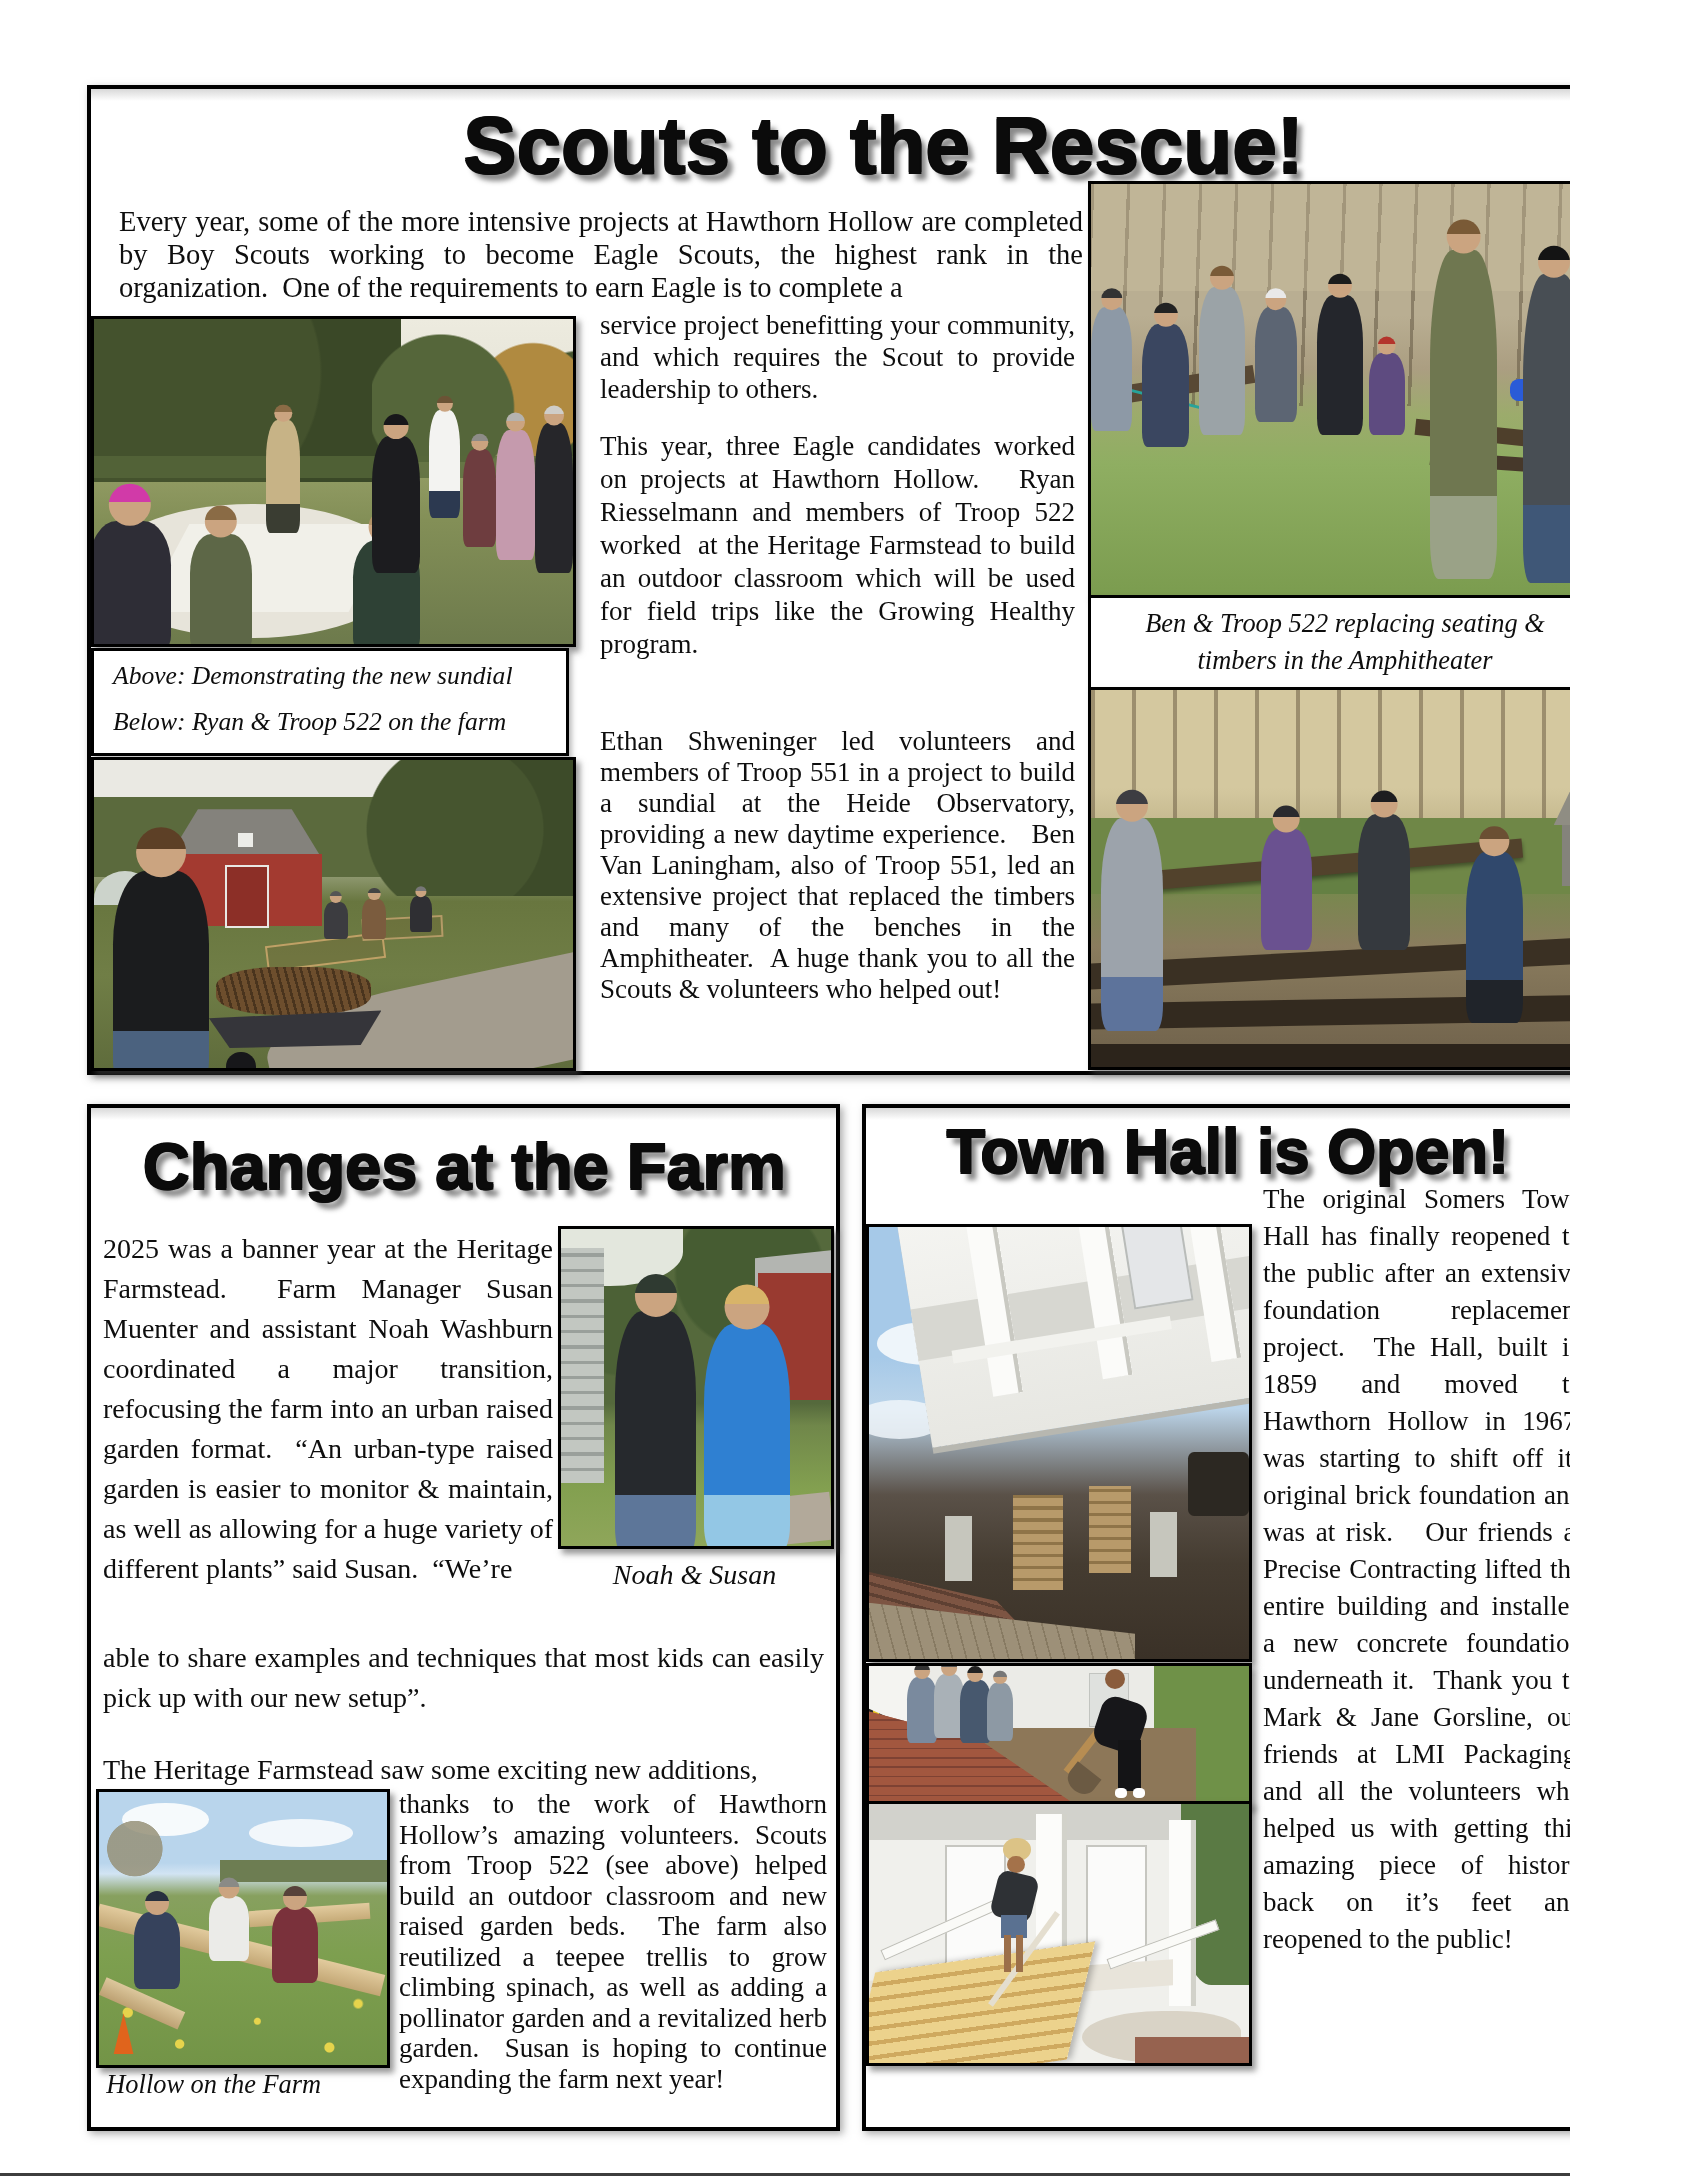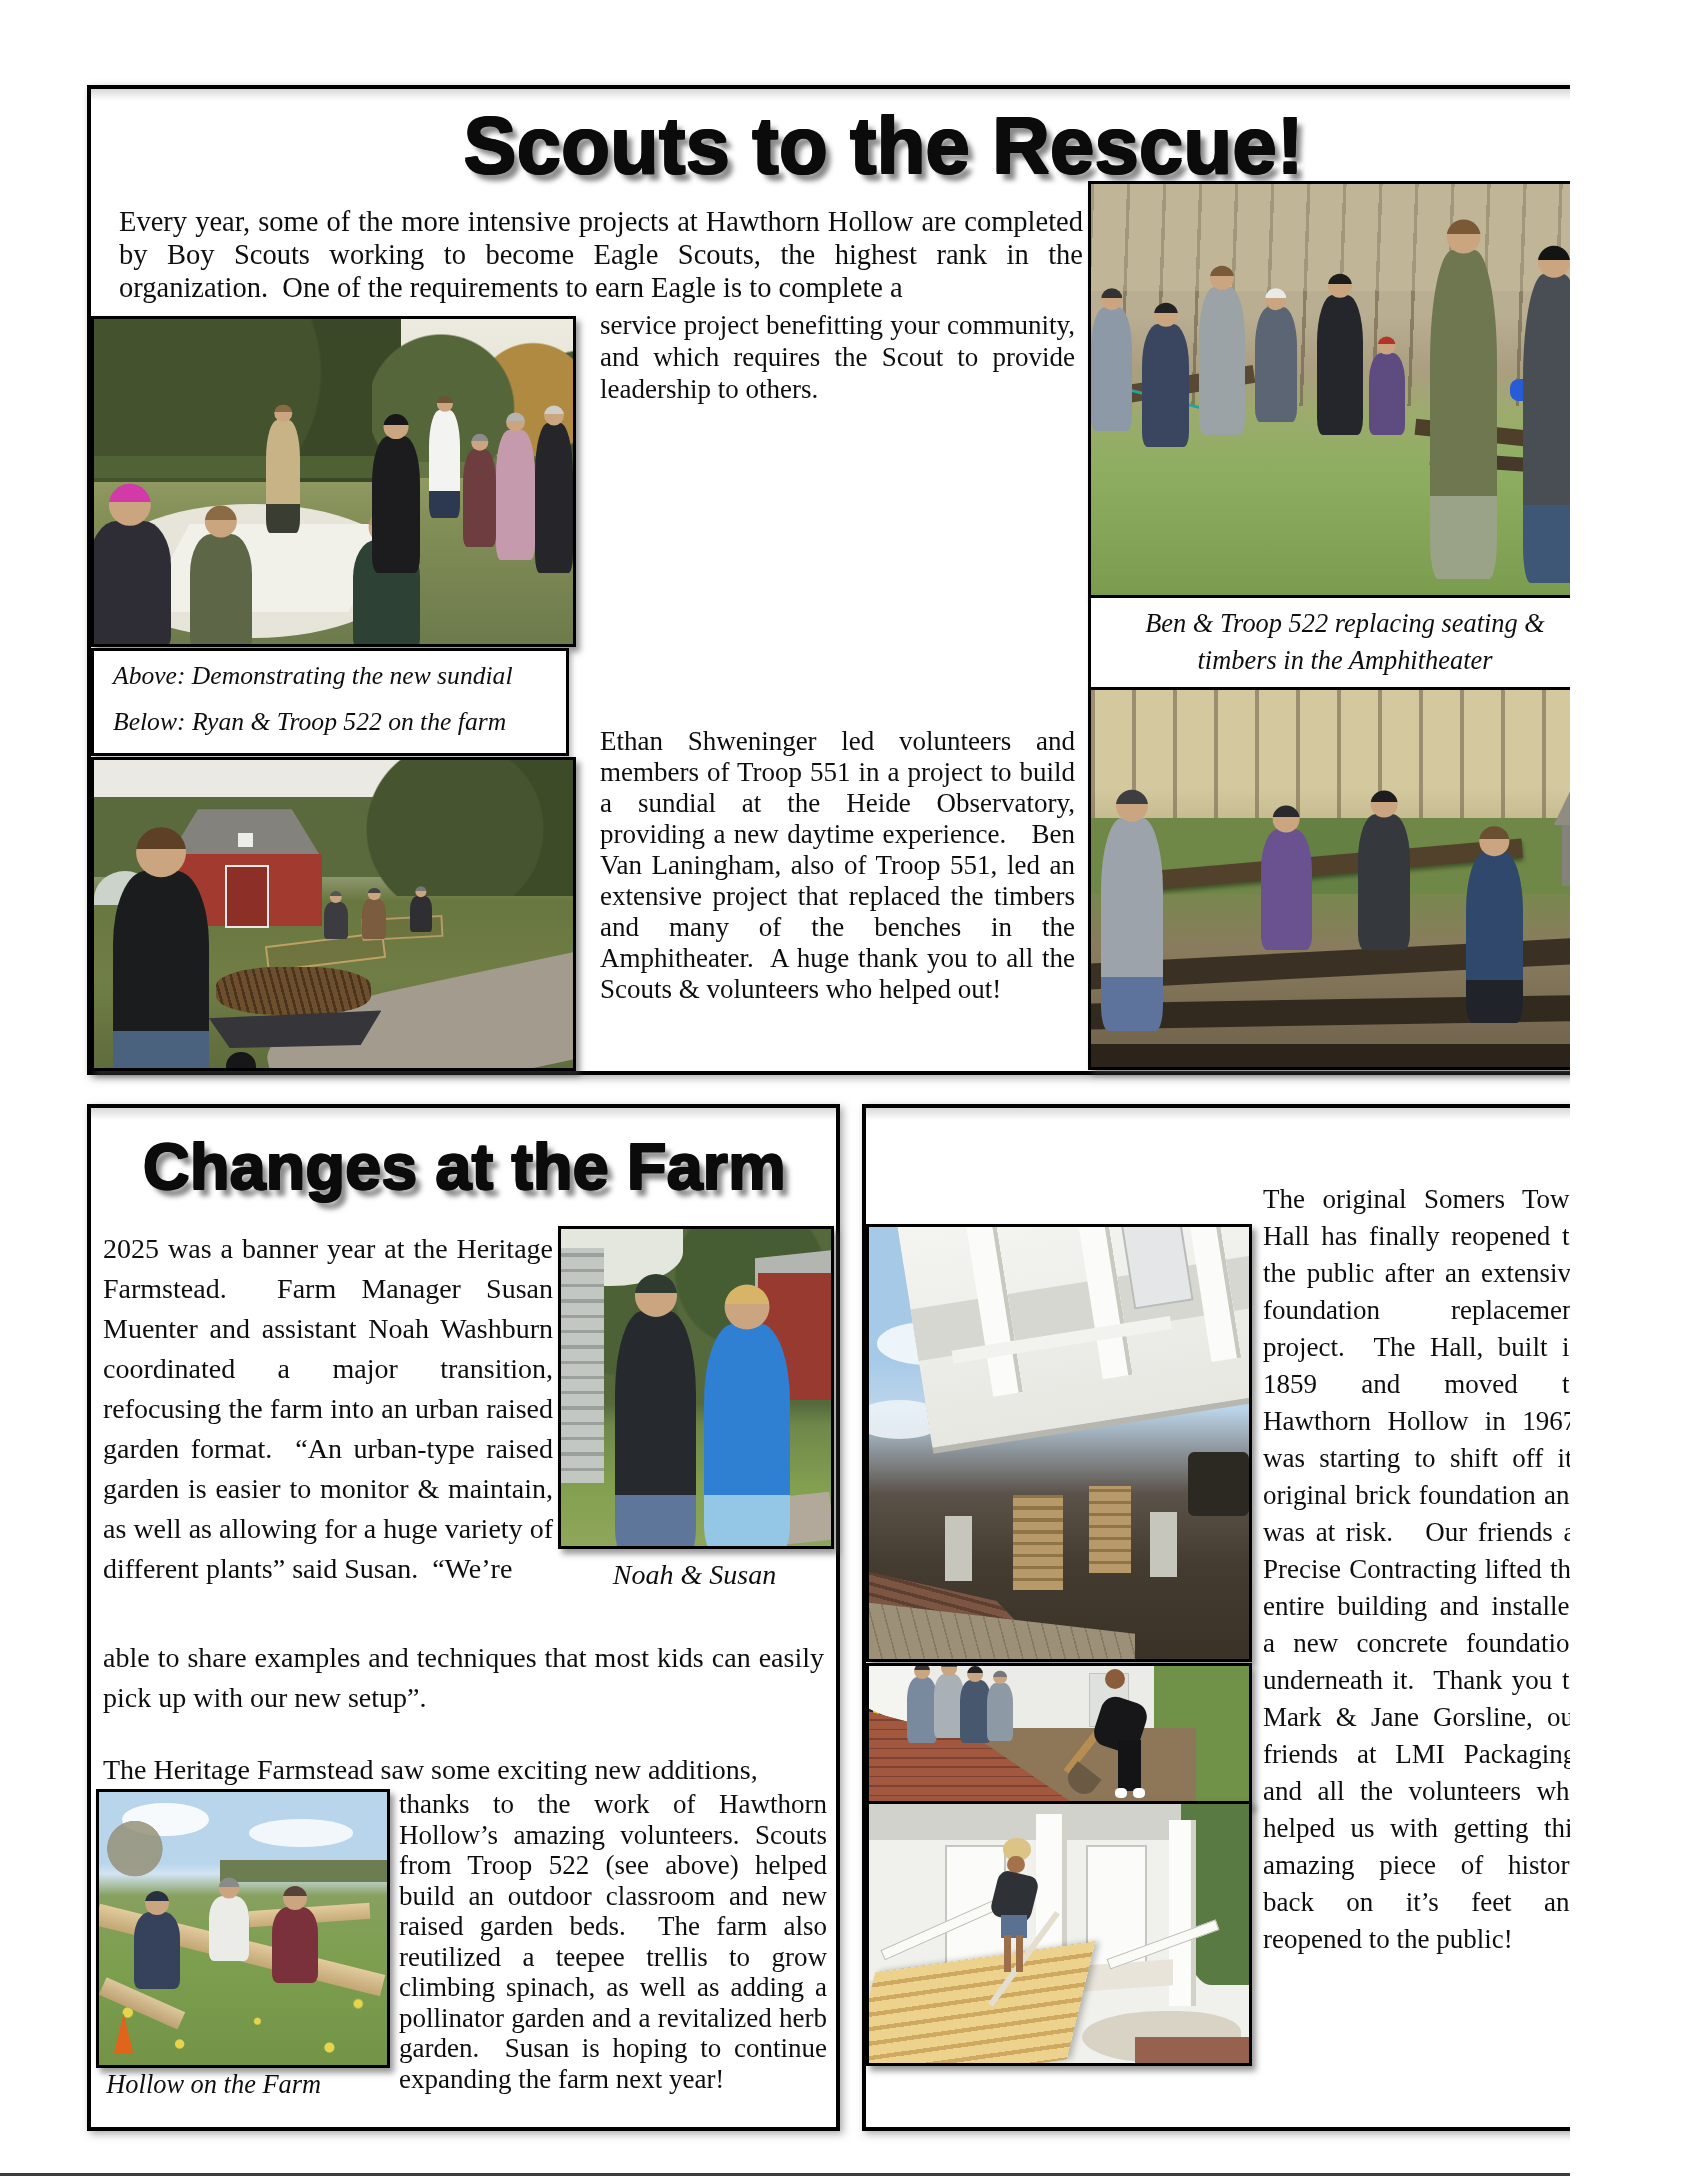--- a/index.html
+++ b/index.html
@@ -86,20 +86,21 @@
         </div>
         <div style="left:9.5%;top:67%;width:10%;height:5%;background:#dd7527;"></div>
       <div class="p" style="left: 4%; top: 36%; width: 20%; height: 52%; background: rgb(27, 28, 30); --hair: #5d4026; border-bottom: 55px solid rgb(75, 98, 127);"></div>
           <div class="p" style="left: 48%; top: 46%; width: 5%; height: 12%; background: rgb(60, 60, 64); --hair: #555555;"></div>
           <div class="p" style="left: 56%; top: 45%; width: 5%; height: 13%; background: rgb(123, 92, 62); --hair: #444444;"></div>
           <div class="p" style="left: 66%; top: 44%; width: 4.5%; height: 12%; background: rgb(47, 47, 51); --hair: #777777;"></div>
         </div>
     </div>
 
     <div class="bt" style="left:509px;top:220px;width:475px;font-size:27px;line-height:32px;">service project benefitting your community, and which requires the Scout to provide leadership to others.</div>
+    <div class="bt" style="left:509px;top:341px;width:475px;font-size:27px;line-height:33px;">This year, three Eagle candidates worked on projects at Hawthorn Hollow.   Ryan Riesselmann and members of Troop 522 worked  at the Heritage Farmstead to build an outdoor classroom which will be used for field trips like the Growing Healthy program.</div>
     <div class="bt" style="left:509px;top:637px;width:475px;font-size:27px;line-height:31px;">Ethan Shweninger led volunteers and members of Troop 551 in a project to build a sundial at the Heide Observatory, providing a new daytime experience.   Ben Van Laningham, also of Troop 551, led an extensive project that replaced the timbers and many of the benches in the Amphitheater.  A huge thank you to all the Scouts &amp; volunteers who helped out!</div>
 
     <div class="ph" style="left:997px;top:92px;width:514px;height:411px;">
       <div class="scene" id="sc-r1">
         <div style="inset:0;background:linear-gradient(#b9ae92 0 32%,#ab9e81 45%,#9cab6c 56%,#8fae62 68%,#7b9c4f 100%);"></div>
         <div style="left:0;top:0;width:100%;height:54%;background:repeating-linear-gradient(92deg,rgba(92,80,60,.5) 0 3.4px,transparent 3.4px 36px);"></div>
         <div style="left:0;top:0;width:100%;height:26%;background:rgba(205,195,160,.35);"></div>
         <div style="left:2%;top:47%;width:30%;height:4.5%;background:#584834;transform:rotate(-9deg);"></div>
         <div style="left:6%;top:53%;width:24%;height:3.4px;background:#27a39a;transform:rotate(14deg);"></div>
         <div style="left:63%;top:59%;width:27%;height:4%;background:#4e3f2b;transform:rotate(6deg);"></div>
@@ -187,20 +188,21 @@
           <div class="p" style="left: 60%; top: 42%; width: 16%; height: 28%; background: rgb(122, 49, 59); --hair: #57423a;"></div>
         </div>
     </div>
     <div class="cap" style="position:absolute;left:15.3px;top:961px;font-size:26.4px;">Hollow on the Farm</div>
 
     <div class="bt" style="left:308px;top:681px;width:428px;font-size:27px;line-height:30.5px;">thanks to the work of Hawthorn Hollow’s amazing volunteers. Scouts from Troop 522 (see above) helped build an outdoor classroom and new raised garden beds.  The farm also reutilized a teepee trellis to grow climbing spinach, as well as adding a pollinator garden and a revitalized herb garden.  Susan is hoping to continue expanding the farm next year!</div>
   </div>
 
   <div class="bx" style="left:862px;top:1104px;width:722px;height:1019px;">
 
+    <div class="ttl" style="top:10.2px;font-size:63px;">Town Hall is Open!</div>
 
     <div class="ph" style="left:0px;top:116px;width:380px;height:432px;">
       <div class="scene" id="sc-t1">
         <div style="inset:0;background:linear-gradient(#a6c9e8 0 30%,#bcd5ea 42%,#5a5148 62%,#453c31 78%,#3a3127 100%);"></div>
         <div style="left:2%;top:22%;width:26%;height:10%;background:#f4f8fb;border-radius:50%;opacity:.92;"></div>
         <div style="left:-4%;top:40%;width:24%;height:9%;background:#eef4f9;border-radius:50%;opacity:.85;"></div>
         <div style="left:6%;top:-8%;width:112%;height:60%;background:linear-gradient(#f6f6f3,#e7e7e2);transform:rotate(-9deg);transform-origin:left top;box-shadow:0 6px 0 #b7b7b0;">
 
           <div style="left:0;top:46%;width:100%;height:20%;background:#d7d7d1;"></div>
           <div style="left:16%;top:12%;width:7%;height:72%;background:#fbfbf9;box-shadow:inset -4.3px 0 0 #c9c9c2;"></div>

